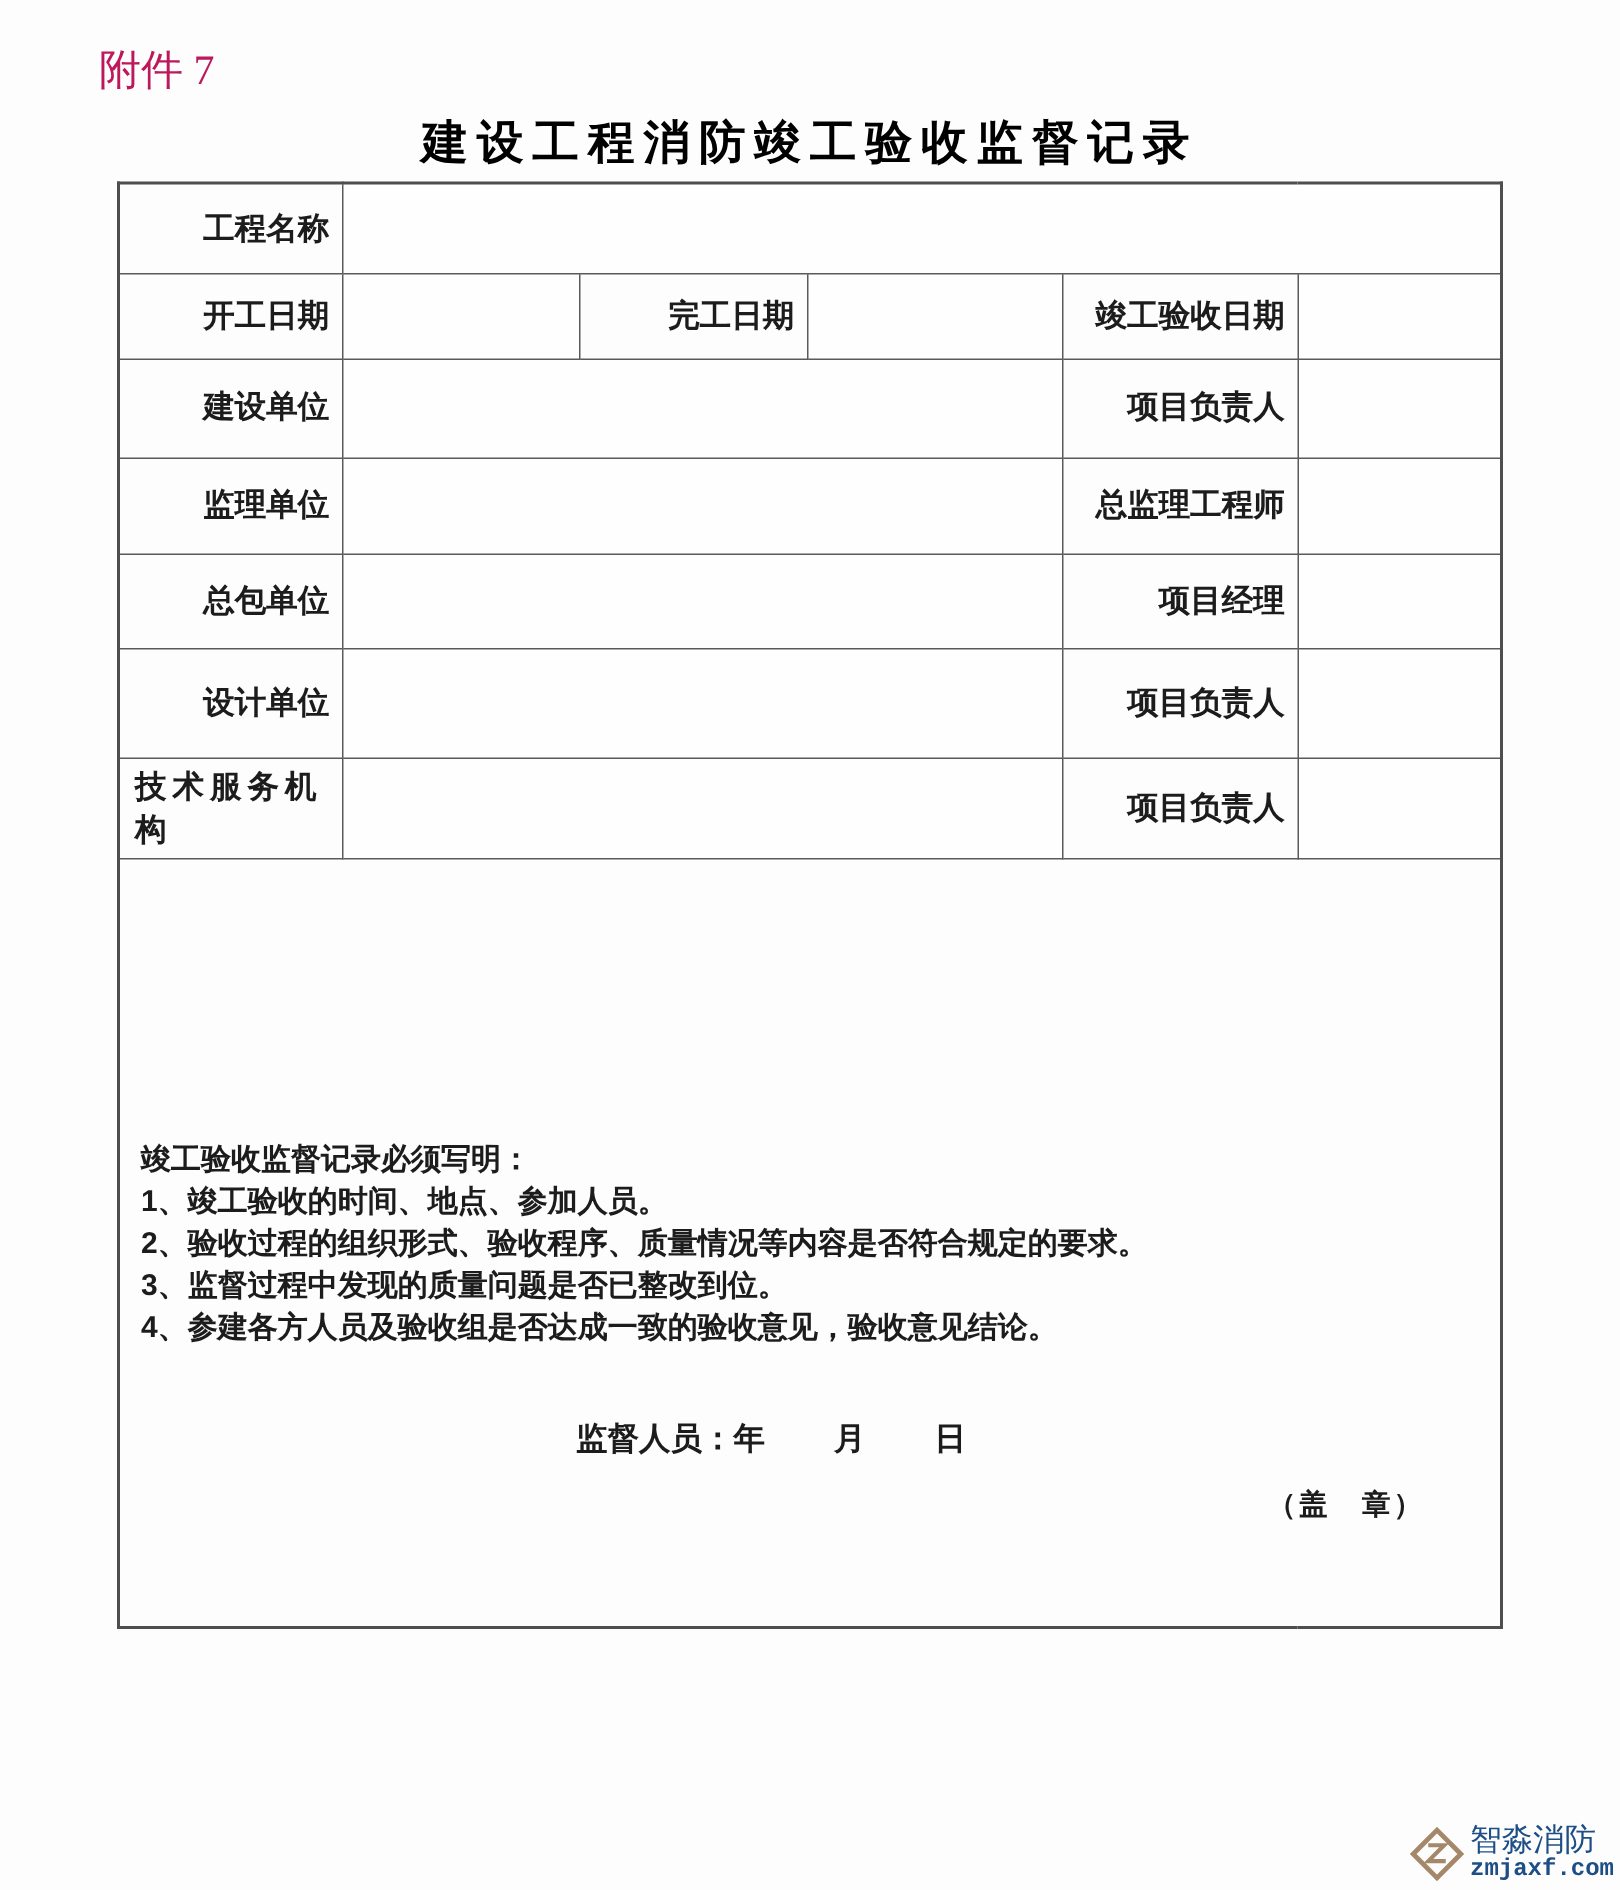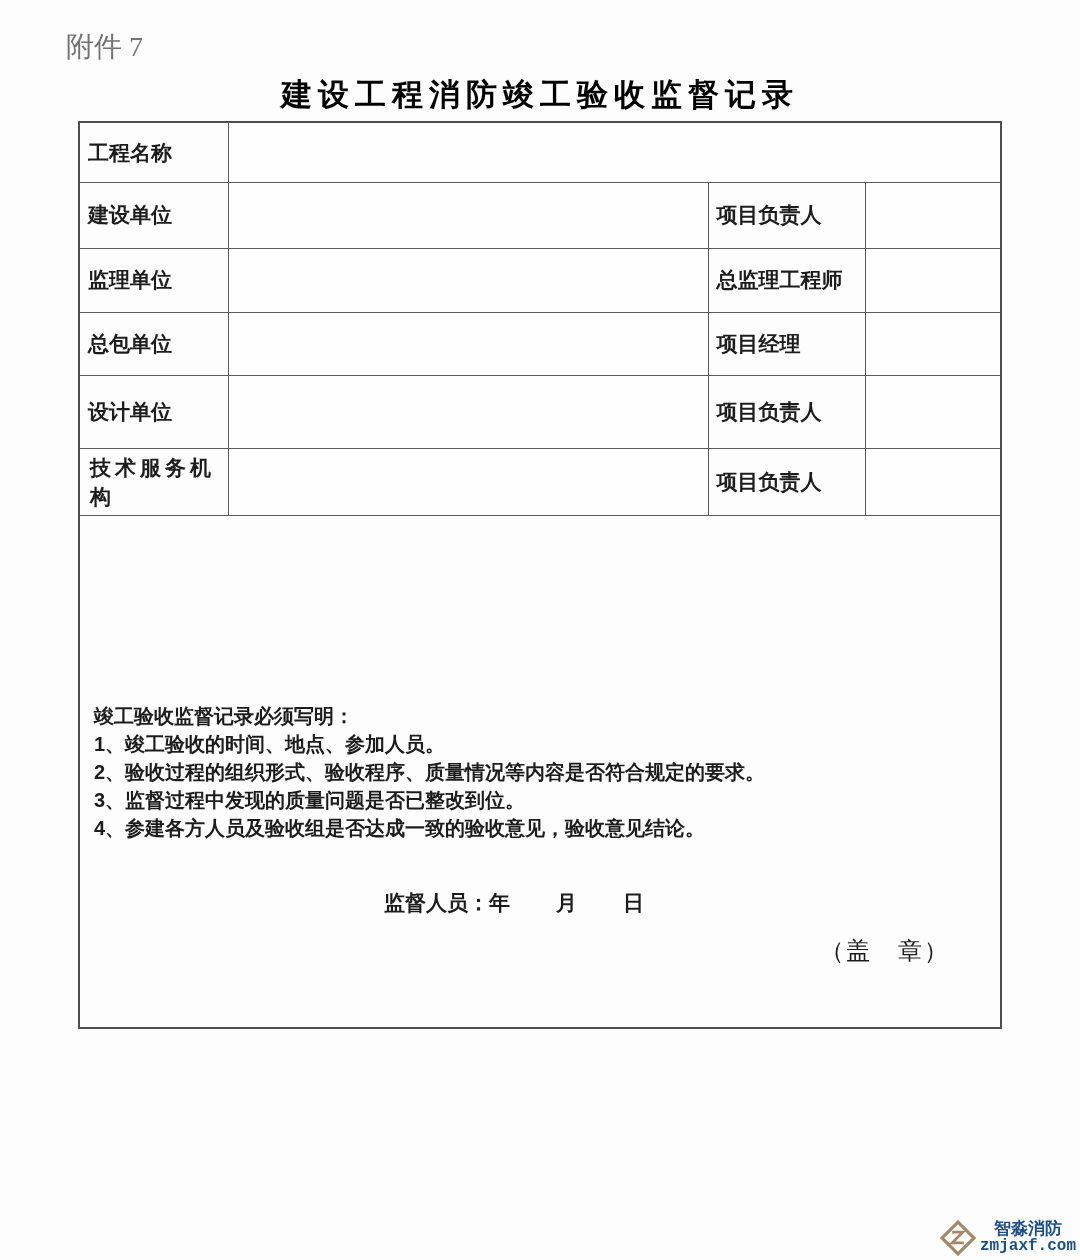--- a/index.html
+++ b/index.html
@@ -9,21 +9,21 @@
     background: #fdfdfd;
     font-family: "Liberation Sans", sans-serif;
     color: #1c1c1c;
     overflow: hidden;
   }
   .attachment {
     position: absolute;
     left: 66px; top: 28px;
     font-family: "Liberation Serif", serif;
     font-size: 28px;
-    color: #737373;
+    color: #be185d;
   }
   .doc-title {
     position: absolute;
     left: 0; right: 0; top: 74px;
     text-align: center;
     font-size: 31px;
     font-weight: 900;
     letter-spacing: 6px;
     color: #000;
     white-space: nowrap;
@@ -37,21 +37,21 @@
     border: 2px solid #4e4e4e;
   }
   table.form td {
     border: 1.5px solid #5a5a5a;
     vertical-align: middle;
     font-weight: bold;
     font-size: 21px;
     line-height: 1.4;
   }
   td.lbl {
-    text-align: left;
+    text-align: right;
     white-space: pre-line;
     padding: 4px 8px;
   }
   td.lbl-spread {
     text-align: left;
     letter-spacing: 4px;
     padding-left: 10px;
   }
   td.val { background: #fefefe; }
   td.notes-cell {
@@ -68,33 +68,33 @@
     display: flex;
     justify-content: center;
     align-items: baseline;
     font-size: 21px;
     font-weight: bold;
   }
   .date-group { display: flex; gap: 46px; margin-right: 52px; }
   .seal {
     position: absolute;
     right: 50px; top: 418px;
-    font-size: 24px;
-    font-weight: normal;
+    font-size: 19px;
+    font-weight: bold;
     letter-spacing: 2px;
   }
   .watermark {
     position: absolute;
     right: 4px; bottom: 4px;
     display: flex;
     align-items: center;
     gap: 4px;
   }
   .wm-text { display: flex; flex-direction: column; line-height: 1.1; }
-  .wm-brand { font-size: 17px; font-weight: bold; text-align: center; }
+  .wm-brand { font-size: 21px; font-weight: normal; }
   .wm-domain { font-size: 16px; font-weight: bold; font-family: "Liberation Mono", monospace; }
 </style>
 </head>
 <body>
 
 <div class="attachment">附件 7</div>
 
 <h1 class="doc-title">建设工程消防竣工验收监督记录</h1>
 
 <table class="form">
@@ -107,20 +107,28 @@
       <col style="width:136px">
   </colgroup>
 
   <tbody>
       <tr style="height:60px">
     <td class="lbl">工程名称</td>
     <td class="val" colspan="5"></td>
   </tr>
 
 
+  <tr style="height:57px">
+    <td class="lbl">开工日期</td>
+    <td class="val"></td>
+    <td class="lbl">完工日期</td>
+    <td class="val"></td>
+    <td class="lbl">竣工验收日期</td>
+    <td class="val"></td>
+  </tr>
 
   <tr style="height:66px">
     <td class="lbl">建设单位</td>
     <td class="val" colspan="3"></td>
     <td class="lbl">项目负责人</td>
     <td class="val"></td>
   </tr>
 
   <tr style="height:64px">
     <td class="lbl">监理单位</td>

